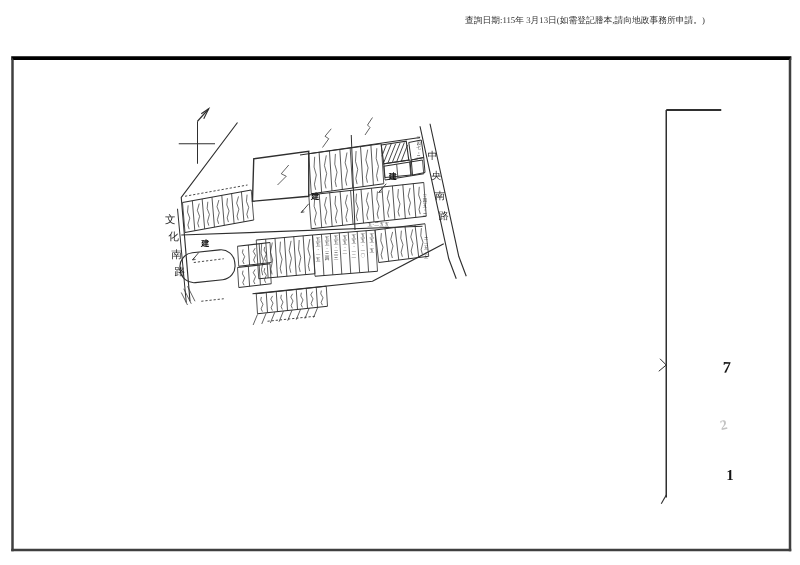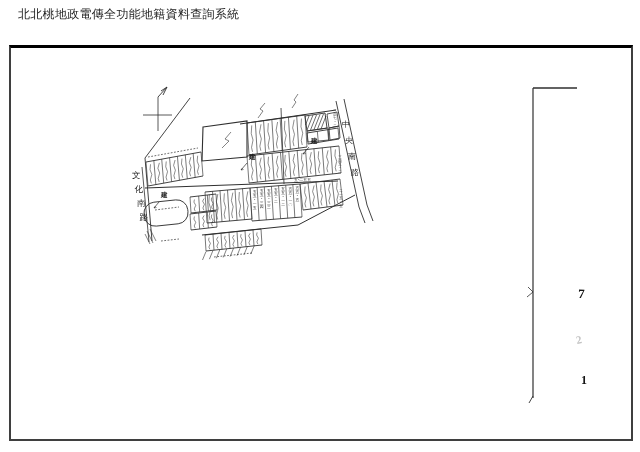--- a/index.html
+++ b/index.html
@@ -11,21 +11,21 @@
   .hdr-date{position:absolute;left:372px;top:11px;font-size:7px;color:#333;}
   .sheet{position:absolute;left:9px;top:45px;width:620px;height:391px;background:#fff;
          border-top:3px solid #000;border-left:2px solid #3f3f3f;border-right:2px solid #3f3f3f;border-bottom:2px solid #3f3f3f;}
   svg.plan{position:absolute;inset:0;width:640px;height:452px;pointer-events:none;}
 </style>
 </head>
 <body>
 
 <div class="page">
 
-  <div class="hdr-title">北北桃地政電傳全功能地籍資料查詢系統</div>
+  <div class="hdr-date">查詢日期:115年 3月13日(如需登記謄本,請向地政事務所申請。)</div>
 
   <div class="sheet"></div>
 
   <svg class="plan" id="plansvg" viewBox="0 0 640 452">
       <g>
         <line x1="240" y1="124" x2="336" y2="110" stroke="#2f2f2f" stroke-width="1"></line>
         <line x1="145" y1="188" x2="338" y2="181" stroke="#2f2f2f" stroke-width="1"></line>
         <line x1="281" y1="108" x2="284" y2="184" stroke="#2f2f2f" stroke-width="0.8"></line>
         <line x1="307" y1="130" x2="313" y2="115" stroke="#2f2f2f" stroke-width="0.7"></line>
         <line x1="310.5" y1="130" x2="316.5" y2="115" stroke="#2f2f2f" stroke-width="0.7"></line>

